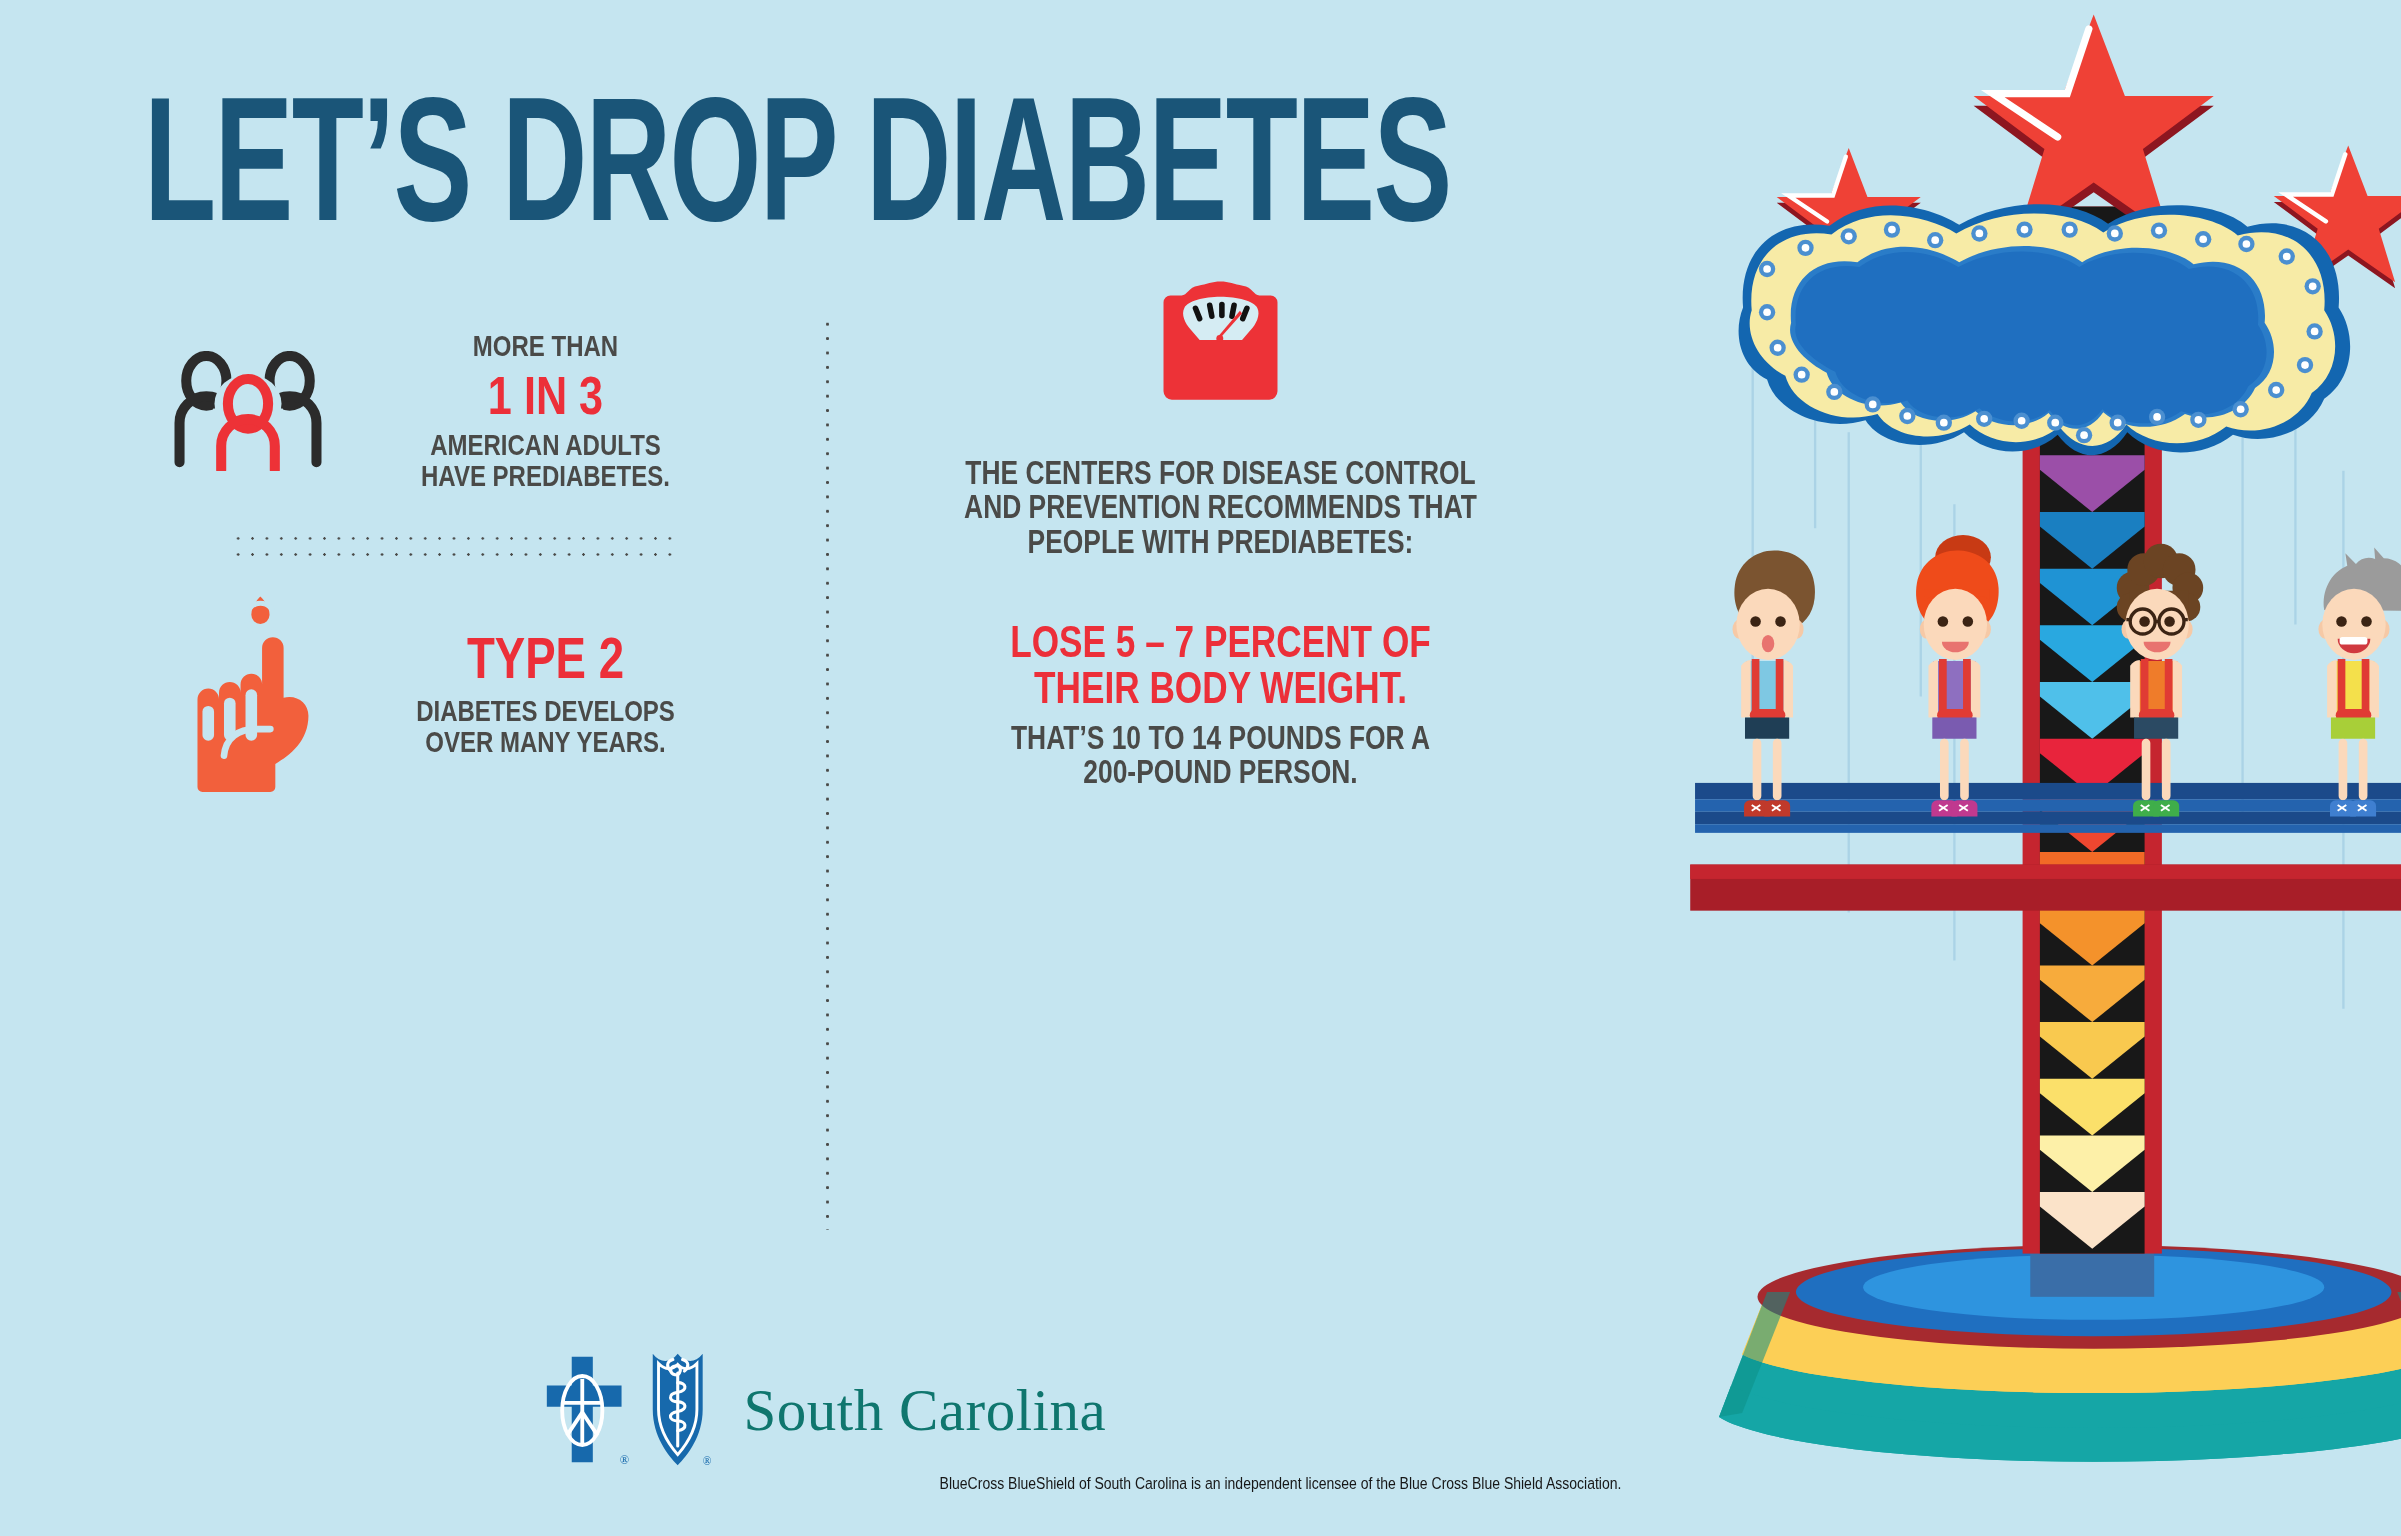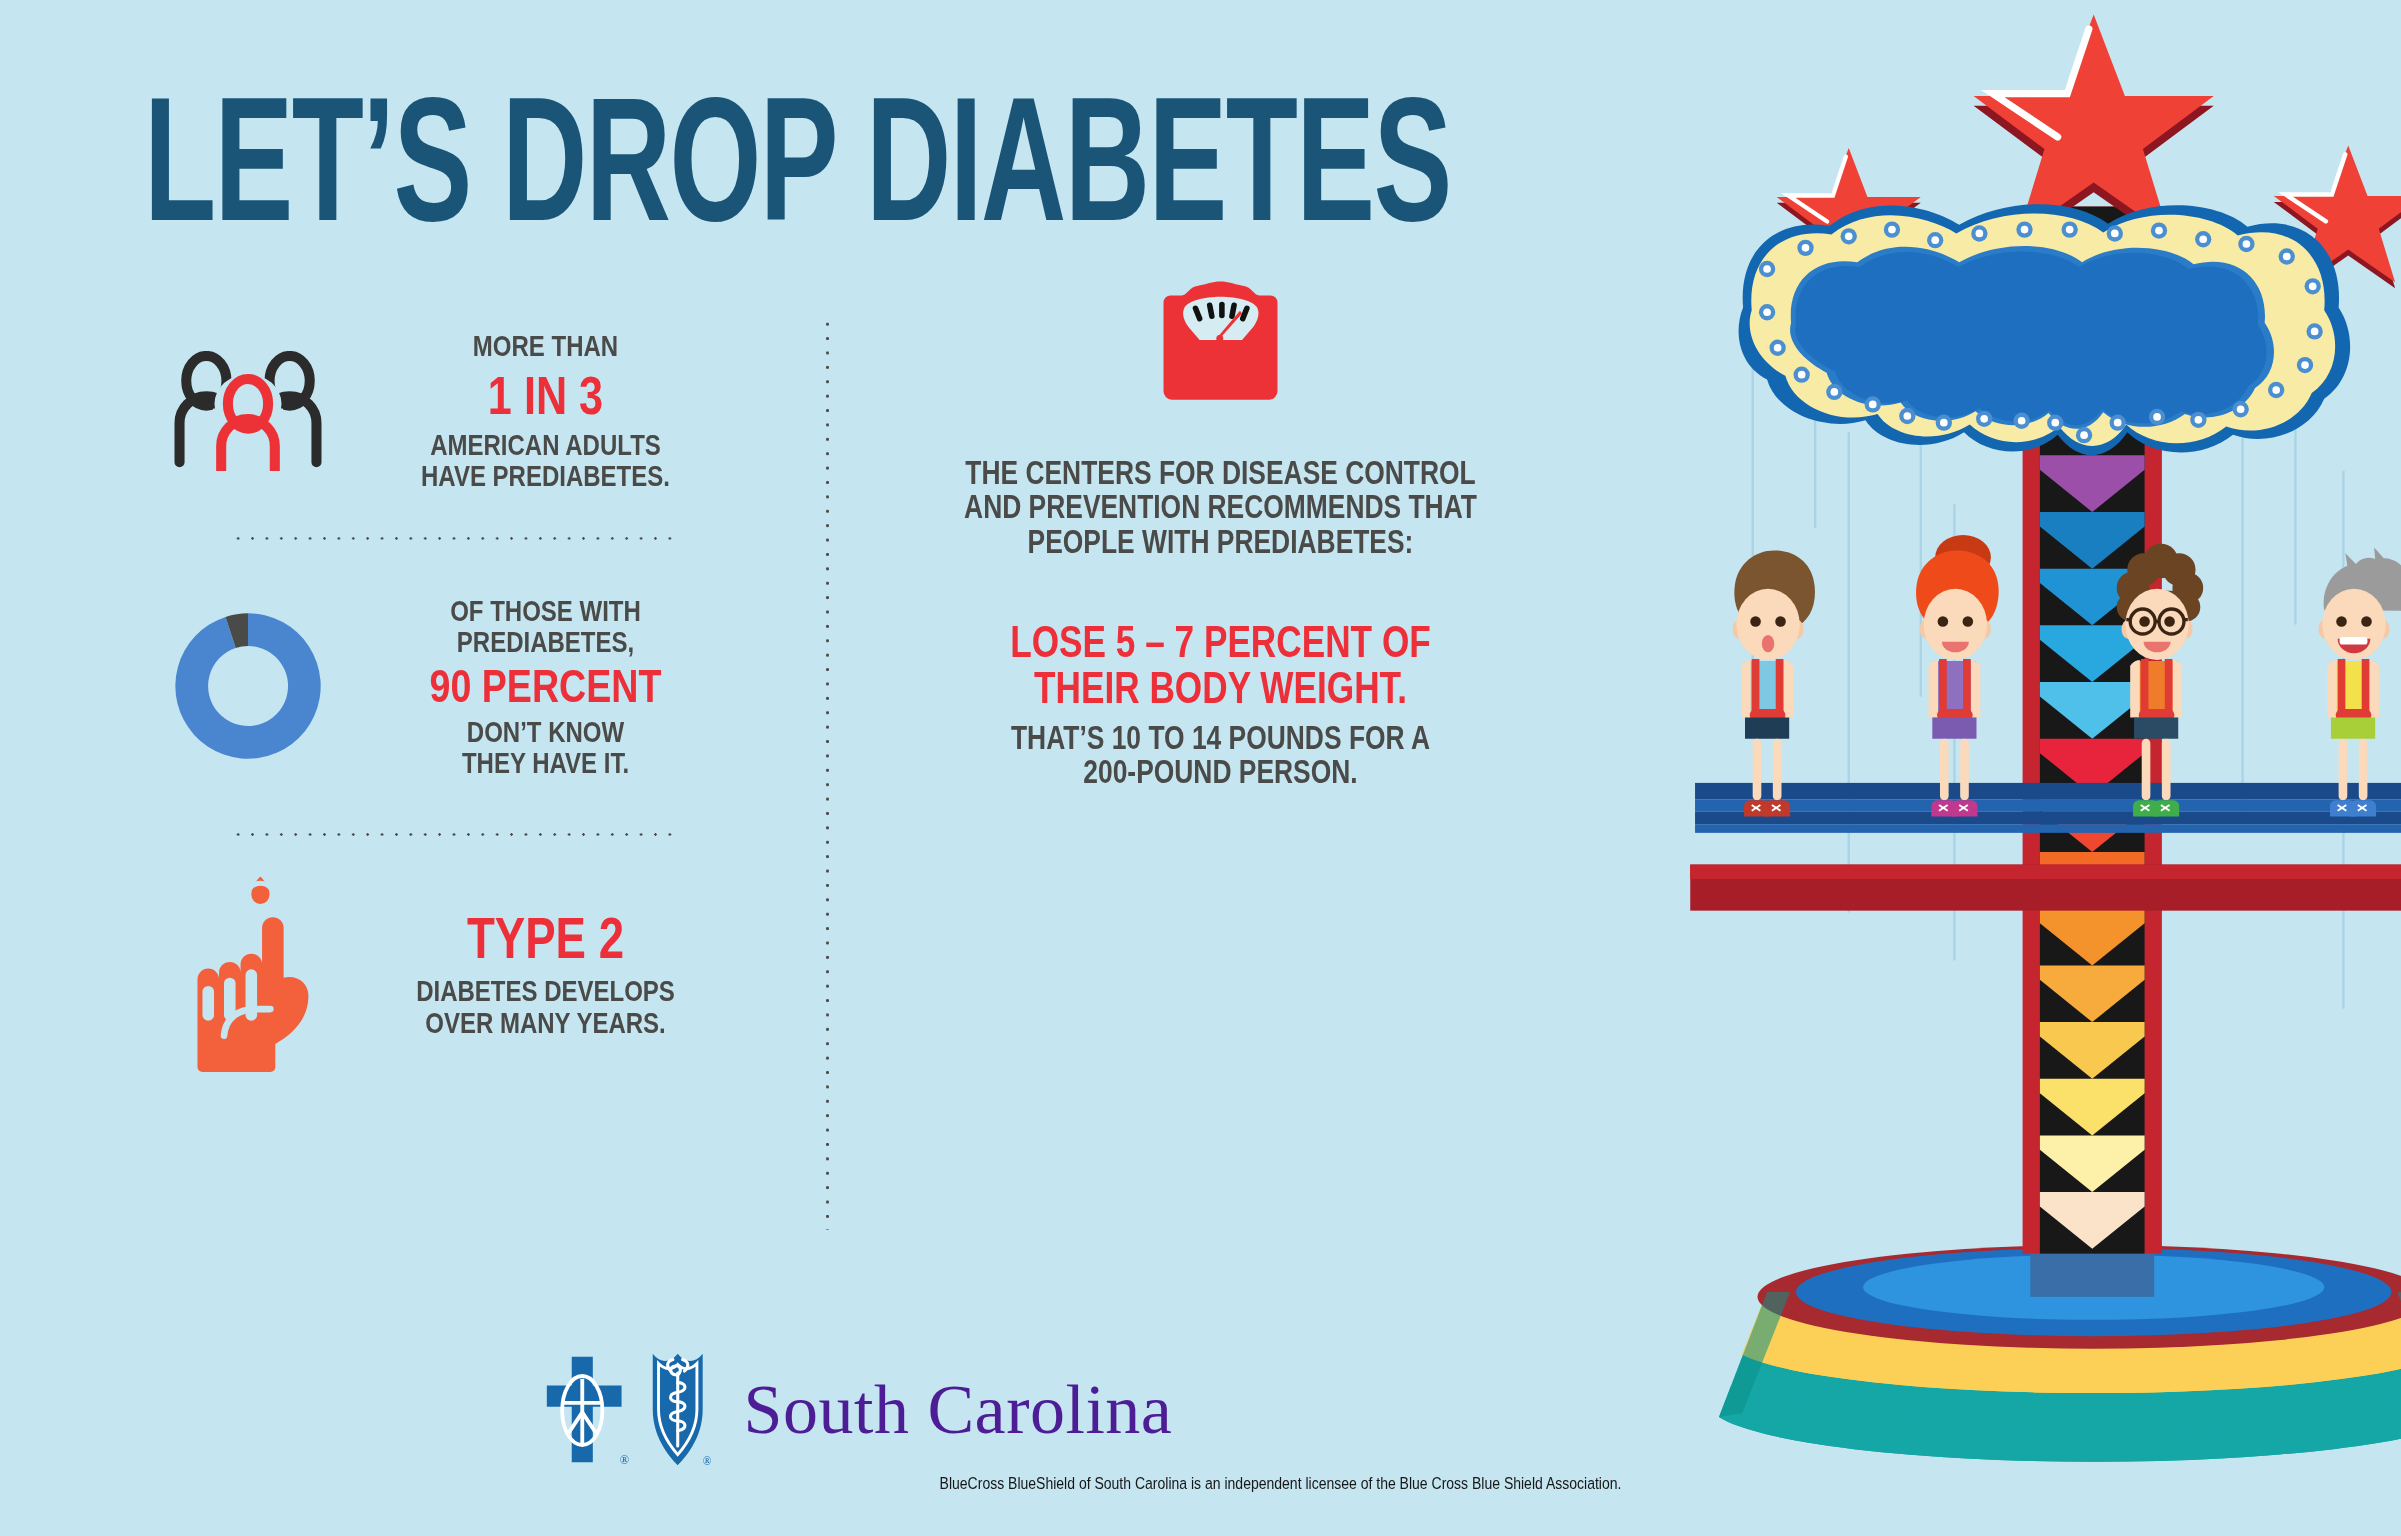--- a/index.html
+++ b/index.html
@@ -58,21 +58,21 @@
 
   
   #centercol{position:absolute;left:865px;top:269px;width:711px;text-align:center;}
   .c-body{font-size:33px;}
   .c-head{font-size:44px;}
   .c-sub{font-size:33px;}
 
   
   #logoblock{position:absolute;left:543px;top:1350px;display:flex;align-items:center;gap:12.5px;}
   #sclabel{
-    font-family:"Liberation Serif",serif;font-size:70px;color:#4c1d95;
+    font-family:"Liberation Serif",serif;font-size:59px;color:#0f766e;
     letter-spacing:0.5px;margin-left:12.5px;
   }
   #footer{
     position:absolute;left:0;right:0;top:1474px;text-align:center;
     font-family:"Liberation Sans Narrow","Liberation Sans",sans-serif;
     font-size:16.3px;color:#171717;transform:scaleX(0.86);
   }
 
   
   #ride{position:absolute;left:1623px;top:0;width:938px;height:1537px;}
@@ -108,39 +108,20 @@
       <div class="txt">
         <div class="cond gray l1">MORE THAN</div>
         <div class="cond red l2" style="margin:5.8px 0;">1 IN 3</div>
         <div class="cond gray l3">AMERICAN ADULTS</div>
         <div class="cond gray l3">HAVE PREDIABETES.</div>
       </div>
     </div>
 
     <div class="dot-h"></div>
 
-    <div class="stat" style="height:269px;">
-      <div class="icon" style="width:183px;">
-        <svg width="158" height="168" viewBox="0 0 200 200">
-          <g transform="translate(100,100)">
-
-            <path d="M 0,-92 A 92,92 0 1 1 -28.4,-87.5 L -15.6,-48.1 A 50.6,50.6 0 1 0 0,-50.6 Z" fill="#4a86d0"></path>
-
-            <path d="M 0,-92 L 0,-50.6 A 50.6,50.6 0 0 0 -15.6,-48.1 L -28.4,-87.5 A 92,92 0 0 1 0,-92 Z" fill="#4a4a48"></path>
-          </g>
-        </svg>
-      </div>
-      <div class="txt">
-        <div class="cond gray l1">OF THOSE WITH</div>
-        <div class="cond gray l1">PREDIABETES,</div>
-        <div class="cond red" style="font-size:47px;margin:4.8px 0;">90 PERCENT</div>
-        <div class="cond gray l3">DON’T KNOW</div>
-        <div class="cond gray l3">THEY HAVE IT.</div>
-      </div>
-    </div>
 
     <div class="dot-h"></div>
 
     <div class="stat" style="height:250px;">
       <div class="icon" style="width:183px;">
         <svg width="144" height="207" viewBox="0 0 170 250">
           <g fill="#f2603c">
 
             <path d="M24 132 a13 13 0 0 1 26 0 v-8 a13 13 0 0 1 26 0 v-10 a13 13 0 0 1 26 0 V70 a13 13 0 0 1 26 0 v60
                      c16 -4 30 6 30 22 c0 30 -22 48 -40 58 v28 a6 6 0 0 1 -6 6 H30 a6 6 0 0 1 -6 -6 Z"></path>

